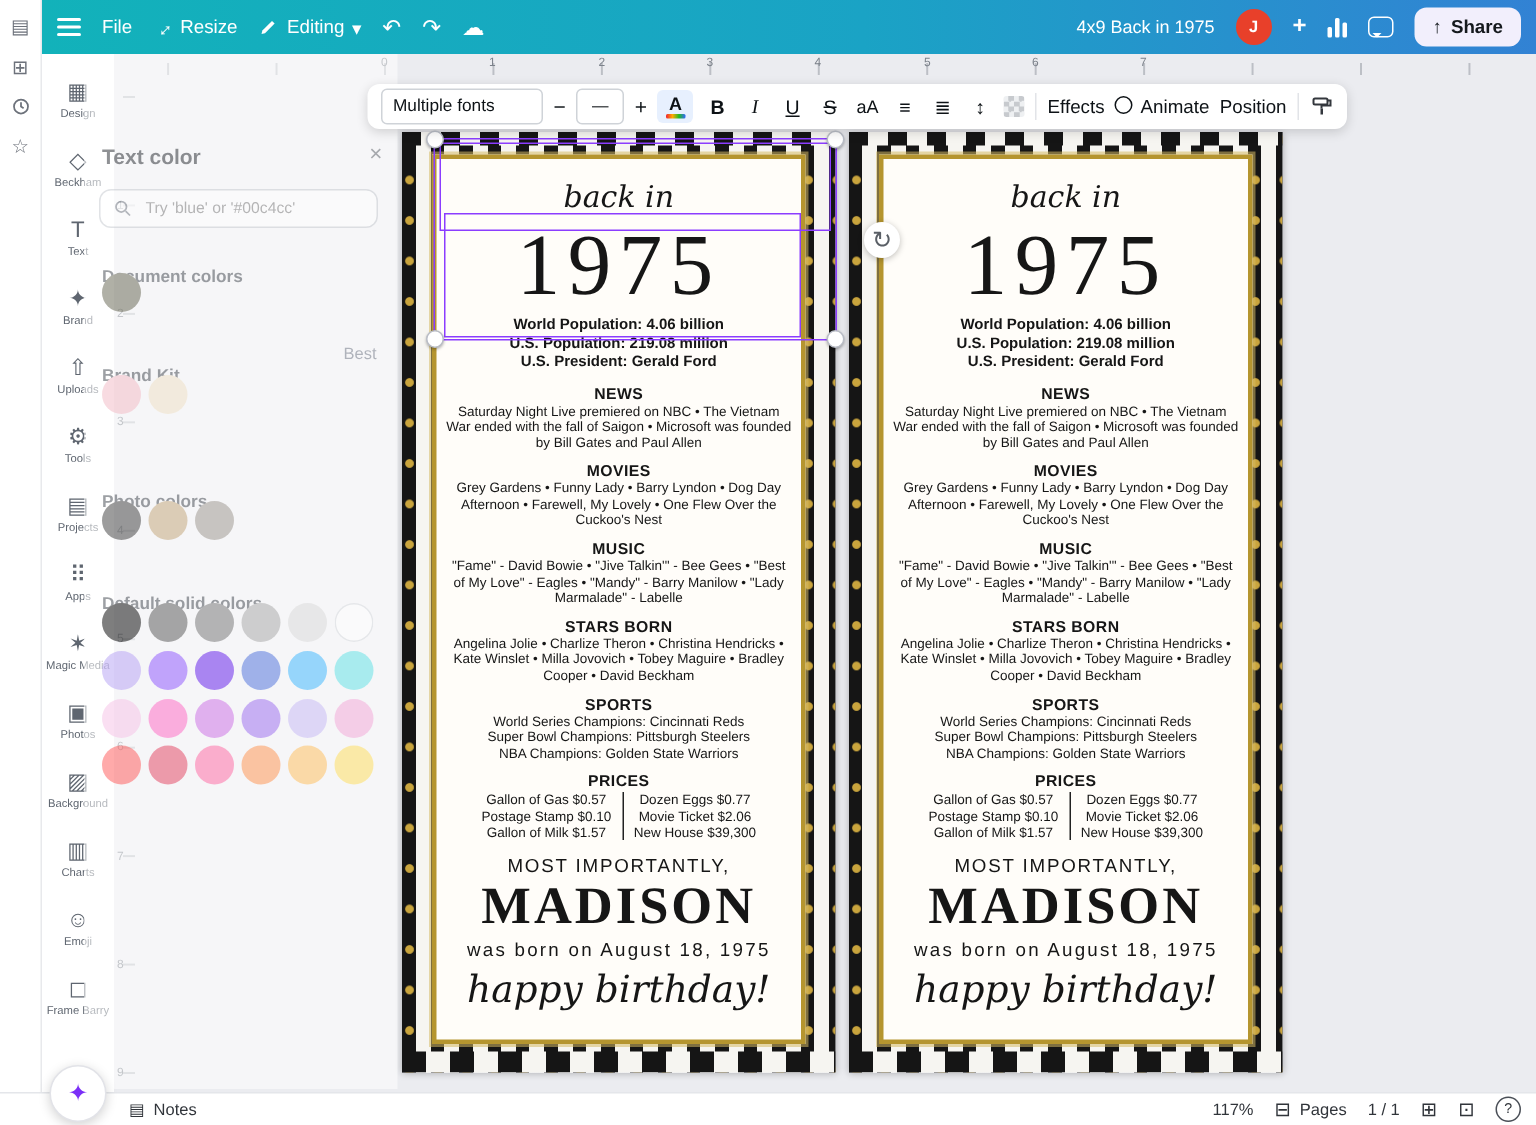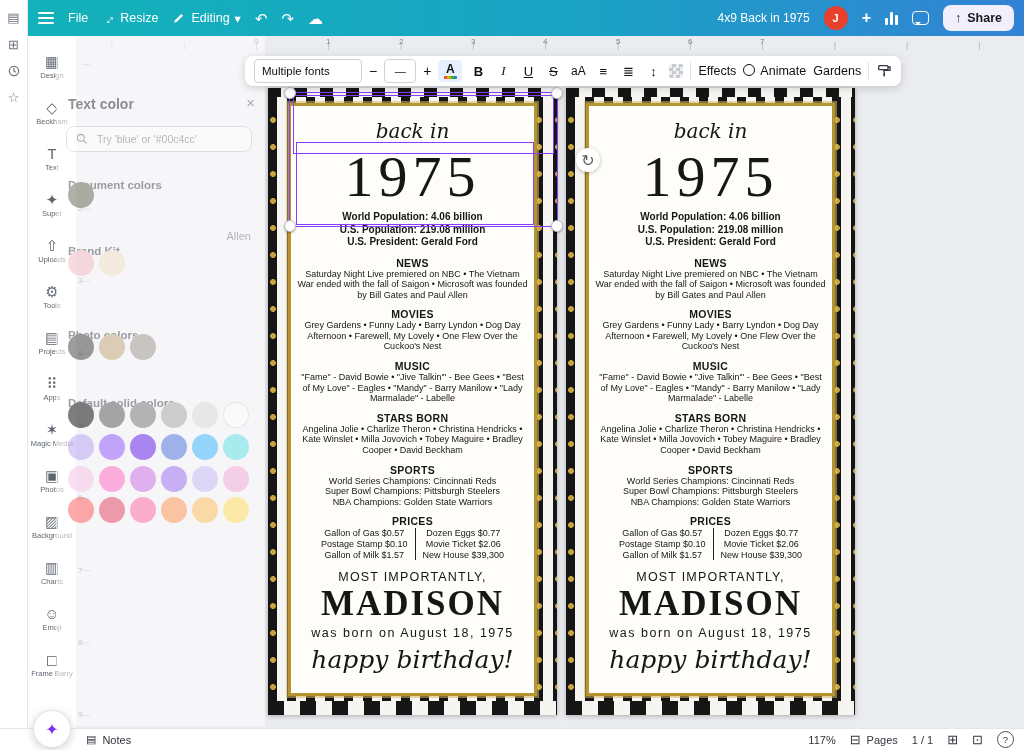--- a/index.html
+++ b/index.html
@@ -289,21 +289,21 @@
           <circle cx="10" cy="10" r="6" fill="none" stroke="#707680" stroke-width="2"></circle>
           <path d="M15 15l5 5" stroke="#707680" stroke-width="2"></path>
           </svg>
         <input placeholder="Try 'blue' or '#00c4cc'" style="">
       </div>
       <span class="sec-lbl" style="top:128px">Document colors</span>
       <div class="sw-row" style="top:146px">
           <span class="swatch" style="background: rgb(99, 99, 79);"></span>
         </div>
       <span class="sec-lbl" style="top:194px">Brand Kit</span>
-      <span class="edit-lnk" style="top:194px">Allen</span>
+      <span class="edit-lnk" style="top:194px">Best</span>
       <div class="sw-row" style="top:214px">
           <span class="swatch" style="background: rgb(243, 185, 196);"></span>
           <span class="swatch" style="background: rgb(239, 224, 195);"></span>
         </div>
       <span class="sec-lbl" style="top:278px">Photo colors</span>
       <div class="sw-row" style="top:298px">
           <span class="swatch" style="background: rgb(59, 59, 59);"></span>
           <span class="swatch" style="background: rgb(194, 164, 119);"></span>
           <span class="swatch" style="background: rgb(154, 148, 140);"></span>
         </div>
@@ -357,21 +357,21 @@
     <span class="tbtn" style="text-decoration:underline">U</span>
     <span class="tbtn" style="text-decoration:line-through">S</span>
     <span class="tbtn" style="font-size:12px">aA</span>
     <span class="tbtn">≡</span>
     <span class="tbtn">≣</span>
     <span class="tbtn">↕</span>
     <span class="checker"></span>
     <span class="vdiv"></span>
     <span class="fmt-lbl">Effects</span>
     <span class="fmt-lbl"><i class="anim-ic"></i><span>Animate</span></span>
-    <span class="fmt-lbl">Gardens</span>
+    <span class="fmt-lbl">Position</span>
     <span class="vdiv"></span>
     <svg class="s16" viewBox="0 0 24 24">
       <rect x="4" y="4" width="14" height="6" rx="1.5" fill="none" stroke="#33373d" stroke-width="2"></rect>
       <path d="M18 6h3v5h-9v3" fill="none" stroke="#33373d" stroke-width="2"></path>
       <rect x="11" y="14" width="2.5" height="6" fill="#33373d"></rect>
       </svg>
   </div>
 
   <header class="topbar">
     <span class="hamburger">
@@ -428,21 +428,21 @@
     <div class="sb-item">
         <span class="g">◇</span>
         <span class="l">Beckham</span>
       </div>
     <div class="sb-item">
         <span class="g">T</span>
         <span class="l">Text</span>
       </div>
     <div class="sb-item">
         <span class="g">✦</span>
-        <span class="l">Super</span>
+        <span class="l">Brand</span>
       </div>
     <div class="sb-item">
         <span class="g">⇧</span>
         <span class="l">Uploads</span>
       </div>
     <div class="sb-item">
         <span class="g">⚙</span>
         <span class="l">Tools</span>
       </div>
     <div class="sb-item">

